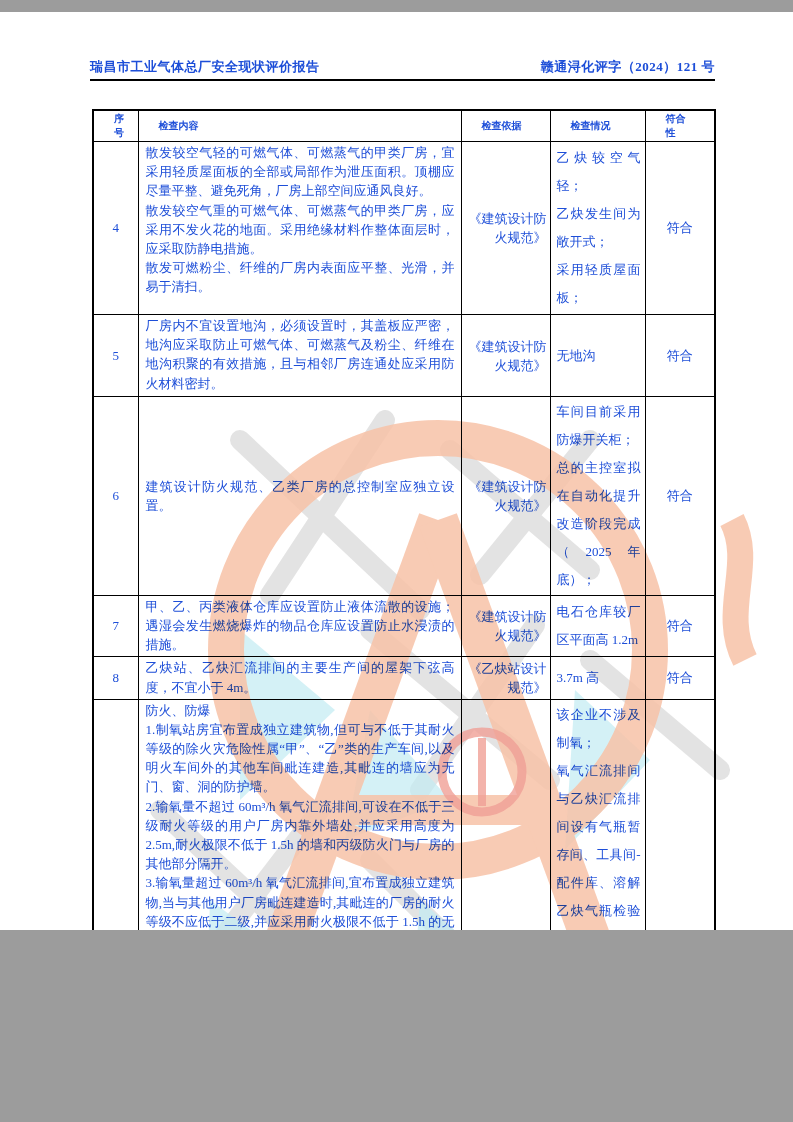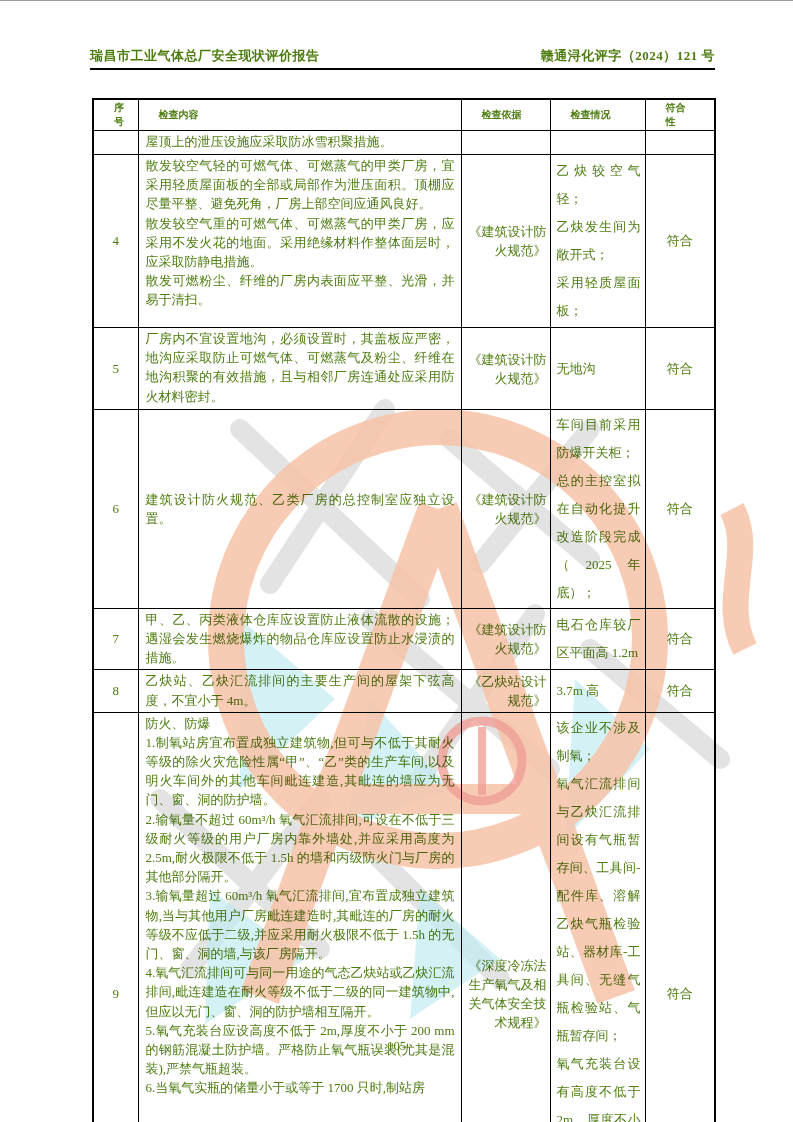--- a/index.html
+++ b/index.html
@@ -1,24 +1,24 @@
 <!DOCTYPE html>
 <html><head>
 <meta charset="utf-8">
 <style>
   * { margin:0; padding:0; box-sizing:border-box; }
   html,body { background:#9c9c9c; }
   .page {
     position:relative;
-    width:793px; height:1122px;
+    width:793px; height:918px;
     background:#ffffff;
-    margin:1px auto;
+    margin:12px auto;
     overflow:hidden;
     font-family:"Liberation Serif","DejaVu Serif",serif;
-    color:#4d7c0f;
+    color:#1d4ed8;
   }
   
   .doc-header {
     position:absolute; left:90px; top:46px; width:625px;
     display:flex; justify-content:space-between; align-items:flex-end;
     border-bottom:2px solid #000;
     padding-bottom:3px;
     font-weight:bold; font-size:13px; letter-spacing:.5px;
   }
   
@@ -86,27 +86,20 @@
     </colgroup>
     <tbody>
         <tr>
       <th>序号</th>
       <th>检查内容</th>
       <th>检查依据</th>
       <th>检查情况</th>
       <th>符合性</th>
     </tr>
 
-    <tr style="height:24px">
-      <td class="c-no"></td>
-      <td class="c-content">屋顶上的泄压设施应采取防冰雪积聚措施。</td>
-      <td class="c-basis"></td>
-      <td class="c-situation"></td>
-      <td class="c-conf"></td>
-    </tr>
 
     <tr style="height:173px">
       <td class="c-no">4</td>
       <td class="c-content">散发较空气轻的可燃气体、可燃蒸气的甲类厂房，宜采用轻质屋面板的全部或局部作为泄压面积。顶棚应尽量平整、避免死角，厂房上部空间应通风良好。
 散发较空气重的可燃气体、可燃蒸气的甲类厂房，应采用不发火花的地面。采用绝缘材料作整体面层时，应采取防静电措施。
 散发可燃粉尘、纤维的厂房内表面应平整、光滑，并易于清扫。</td>
       <td class="c-basis">《建筑设计防火规范》</td>
       <td class="c-situation">乙炔较空气轻；
 乙炔发生间为敞开式；
 采用轻质屋面板；</td>

